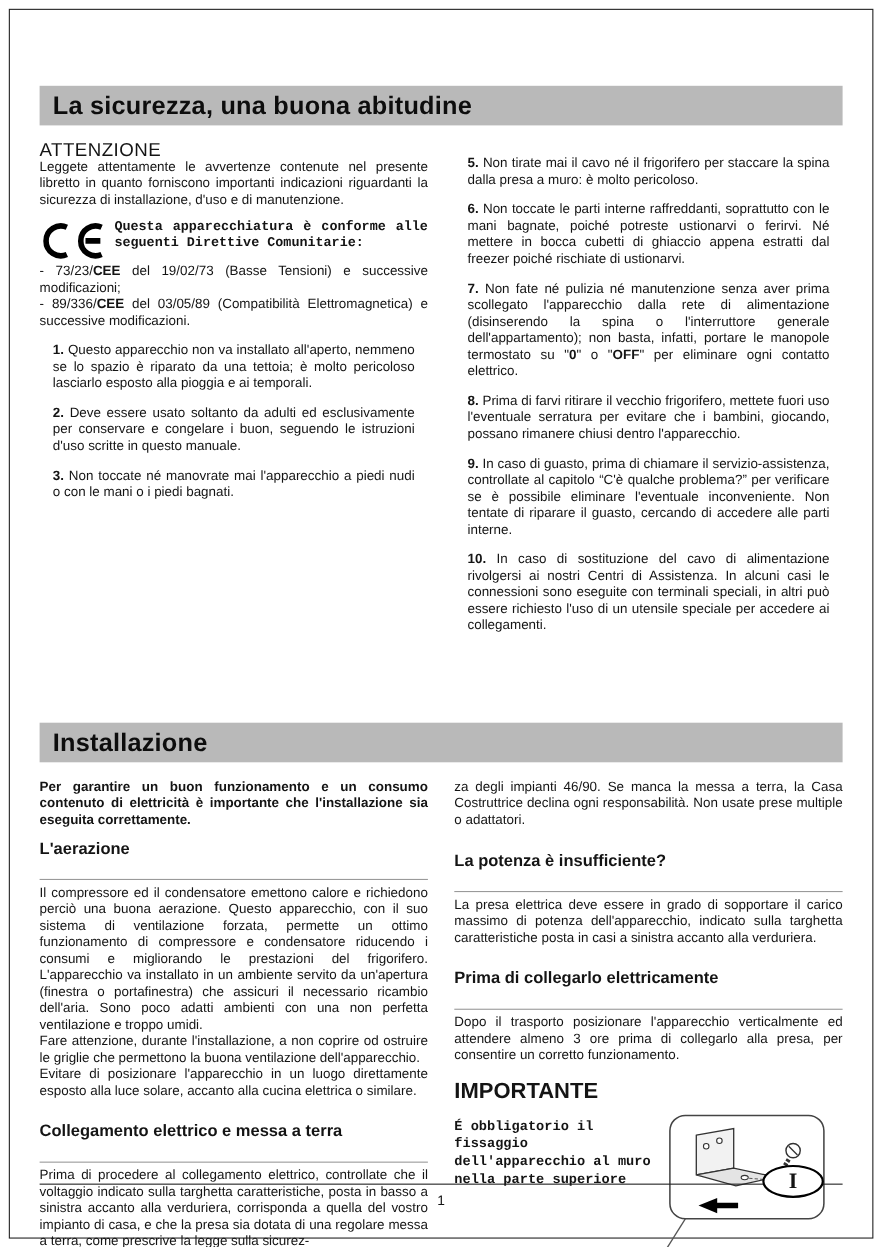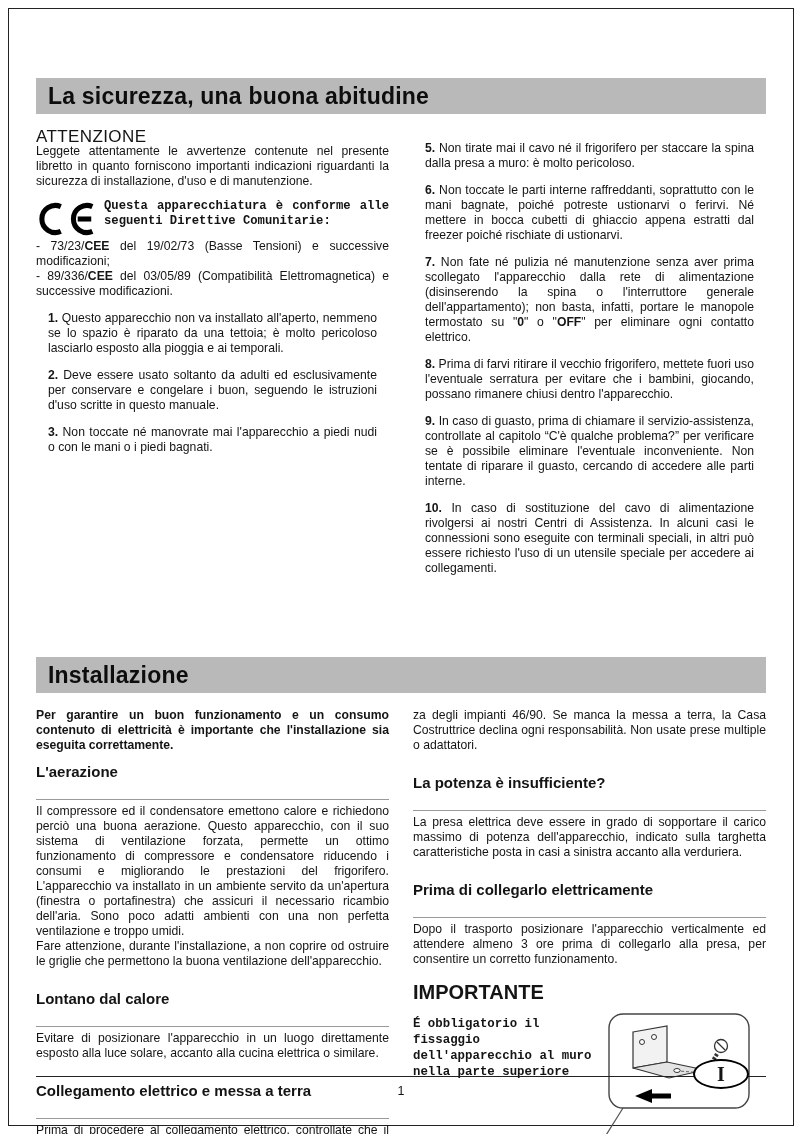--- a/index.html
+++ b/index.html
@@ -103,21 +103,20 @@
     </div>
 
     <div class="cols">
       <div class="col">
         <p class="jpara intro-bold">Per garantire un buon funzionamento e un consumo contenuto di elettricità è importante che l'installazione sia eseguita correttamente.</p>
 
         <h3 class="h3 first">L'aerazione</h3>
         <p class="jpara">Il compressore ed il condensatore emettono calore e richiedono perciò una buona aerazione. Questo apparecchio, con il suo sistema di ventilazione forzata, permette un ottimo funzionamento di compressore e condensatore riducendo i consumi e migliorando le prestazioni del frigorifero. L'apparecchio va installato in un ambiente servito da un'apertura (finestra o portafinestra) che assicuri il necessario ricambio dell'aria. Sono poco adatti ambienti con una non perfetta ventilazione e troppo umidi.</p>
         <p class="jpara">Fare attenzione, durante l'installazione, a non coprire od ostruire le griglie che permettono la buona ventilazione dell'apparecchio.</p>
 
-        <h3 class="h3">Lontano dal calore</h3>
         <p class="jpara">Evitare di posizionare l'apparecchio in un luogo direttamente esposto alla luce solare, accanto alla cucina elettrica o similare.</p>
 
         <h3 class="h3">Collegamento elettrico e messa a terra</h3>
         <p class="jpara">Prima di procedere al collegamento elettrico, controllate che il voltaggio indicato sulla targhetta caratteristiche, posta in basso a sinistra accanto alla verduriera, corrisponda a quella del vostro impianto di casa, e che la presa sia dotata di una regolare messa a terra, come prescrive la legge sulla sicurez-</p>
       </div>
 
       <div class="col">
         <p class="jpara">za degli impianti 46/90. Se manca la messa a terra, la Casa Costruttrice declina ogni responsabilità. Non usate prese multiple o adattatori.</p>
 
         <h3 class="h3">La potenza è insufficiente?</h3>

